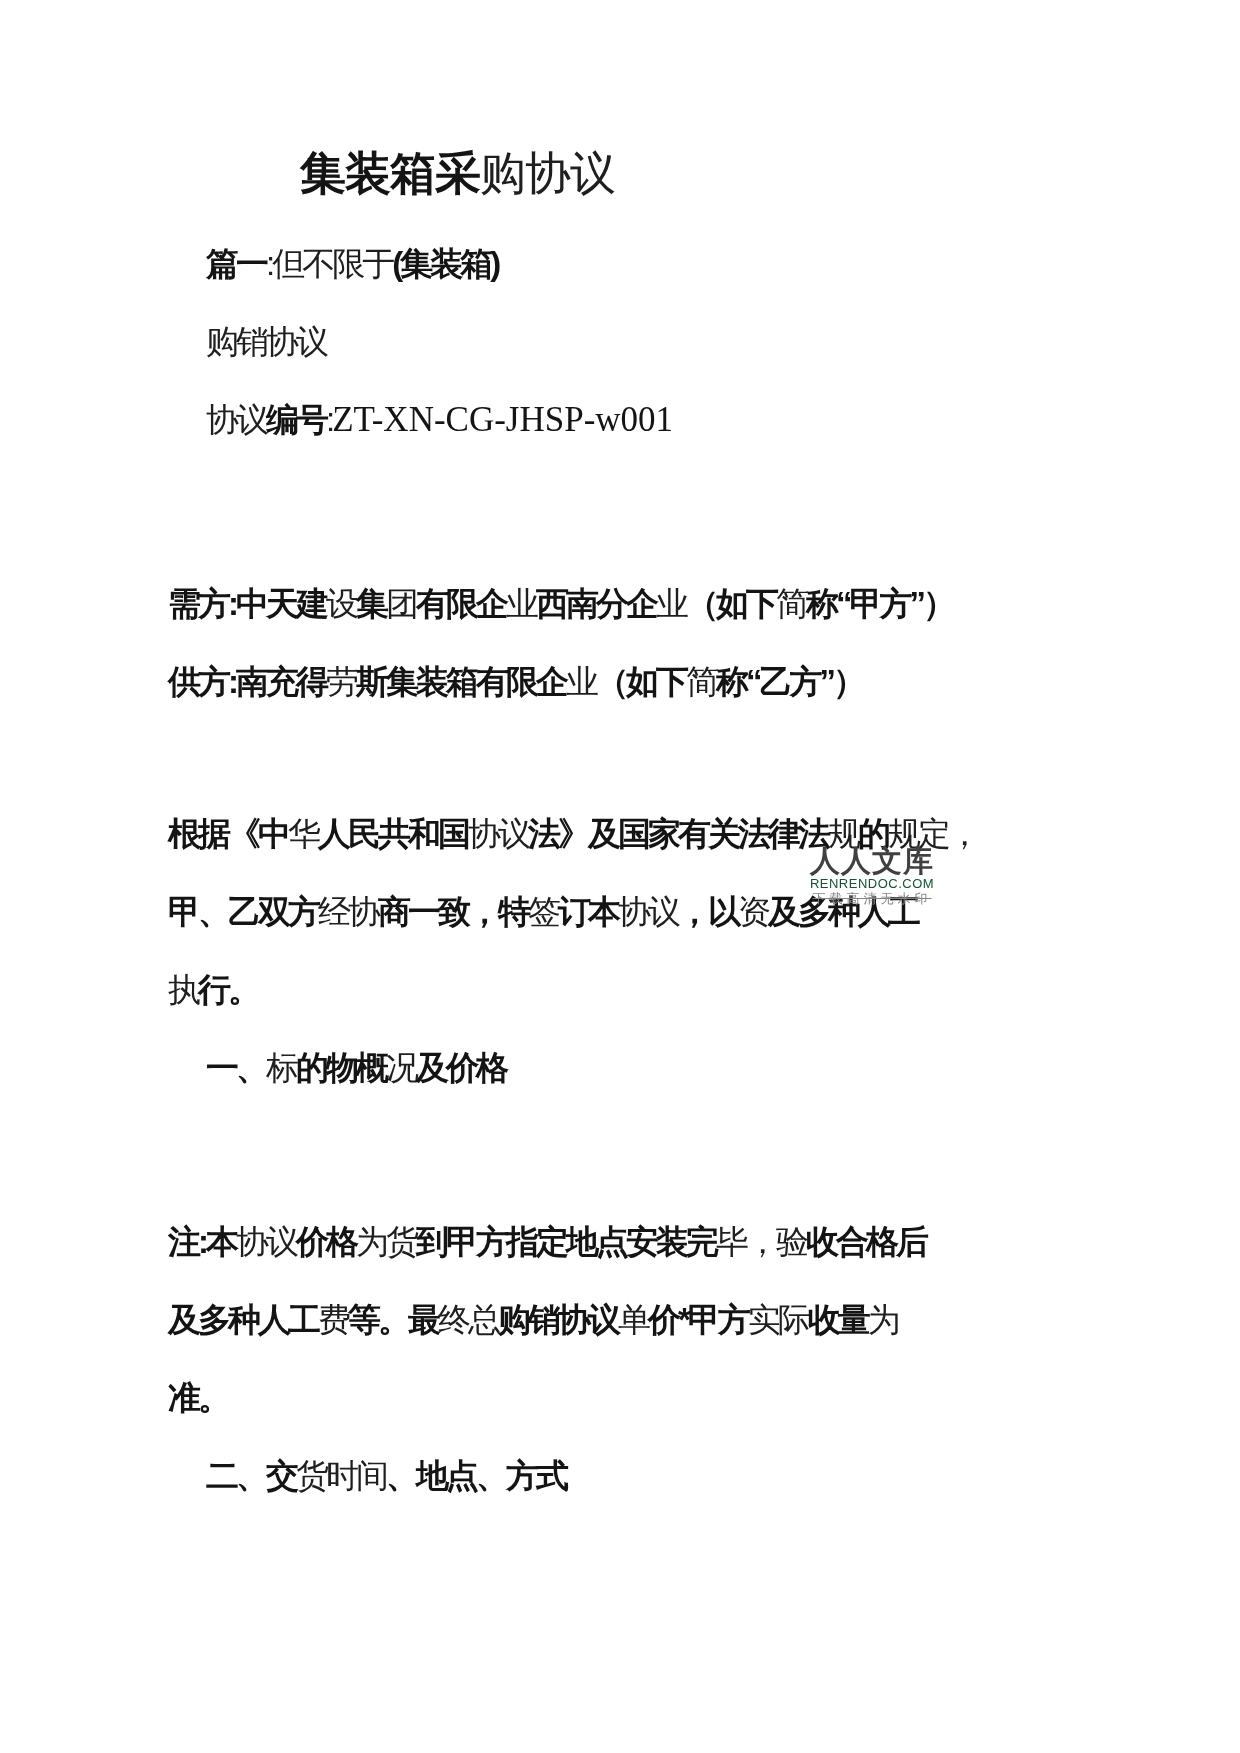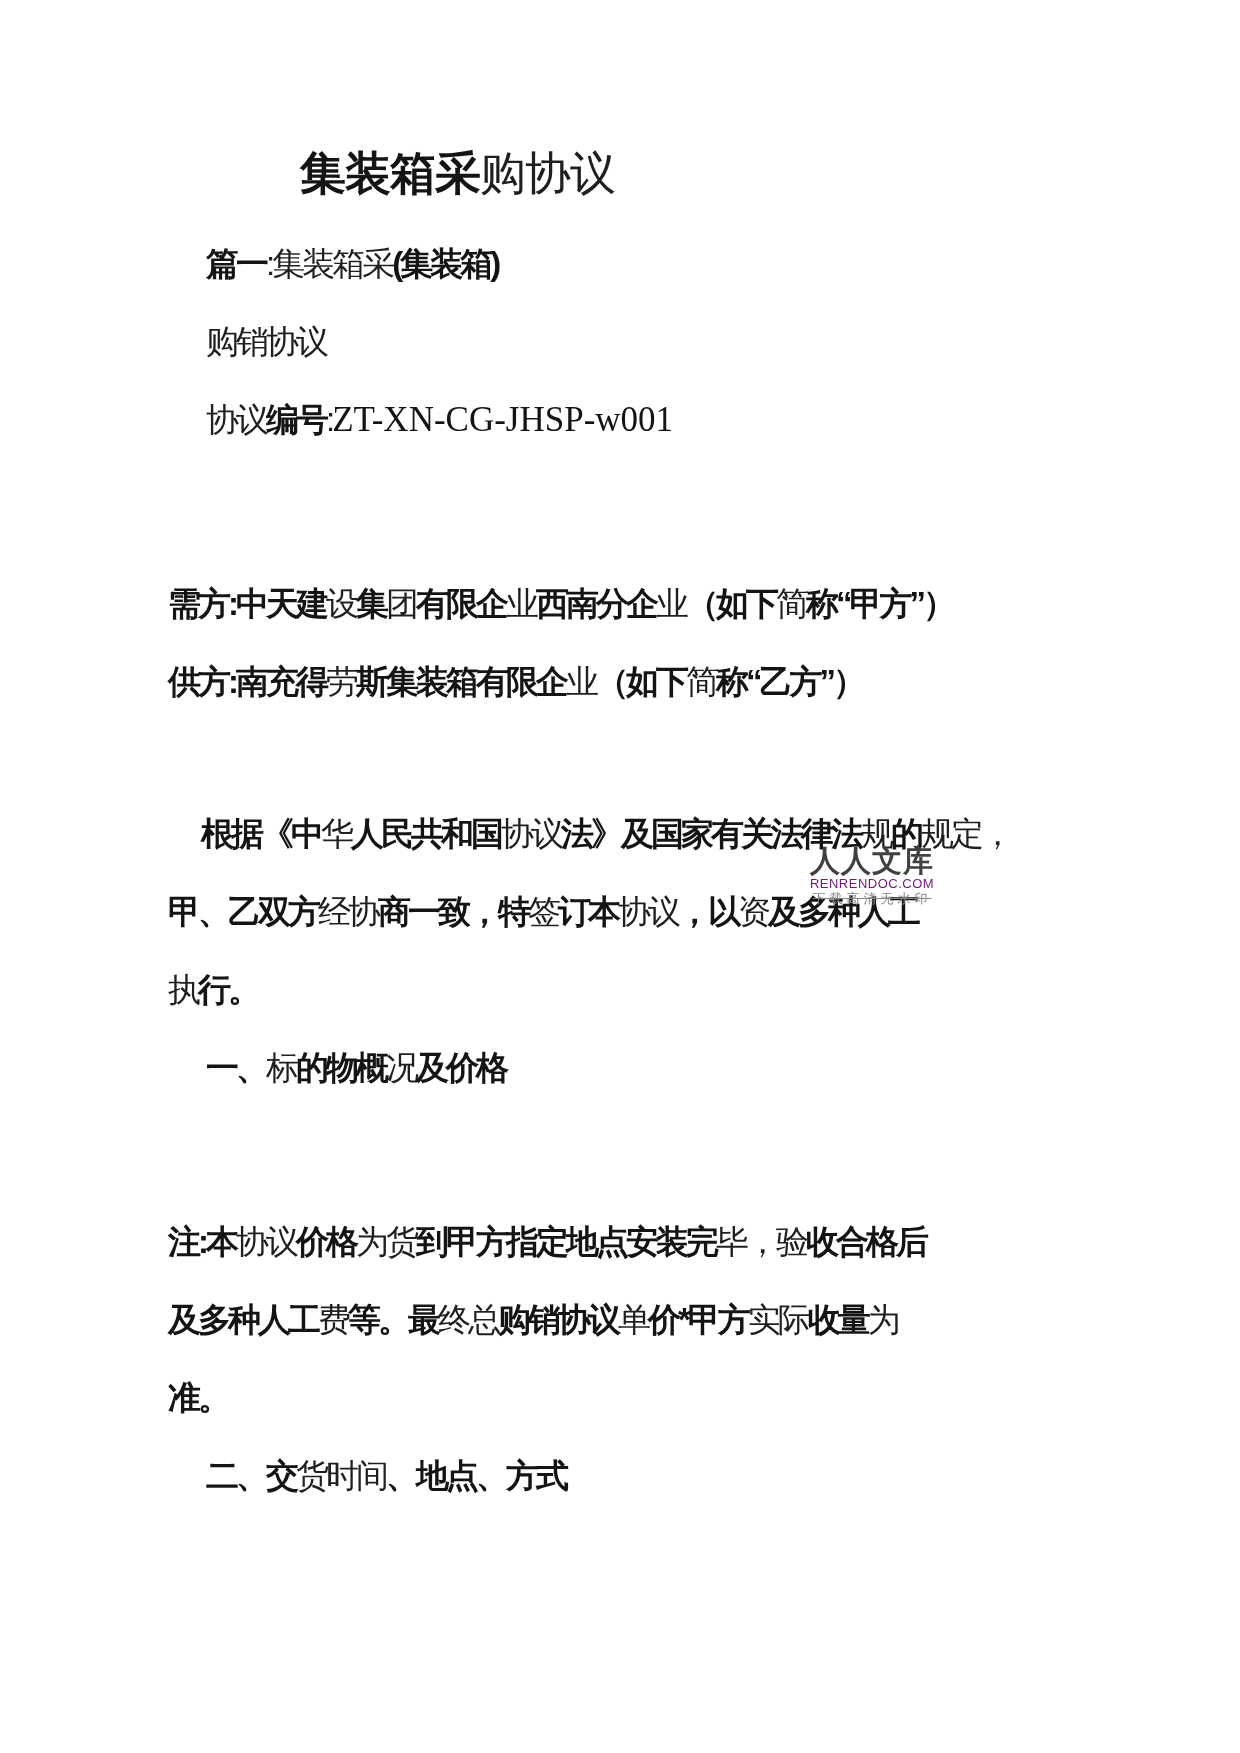--- a/index.html
+++ b/index.html
@@ -73,34 +73,34 @@
     white-space: nowrap;
   }
 </style>
 </head>
 <body>
 
 <div class="page">
   <div class="content">
     <h1 class="doc-title"><span class="run-b">集装箱采</span><span class="run-r">购协议</span></h1>
     <div>
-        <p class="line indent" style="margin-top: 14px;"><span class="run-b">篇一</span><span class="run-r">:集装箱采</span><span class="run-b">(集装箱)</span></p>
+        <p class="line indent" style="margin-top: 14px;"><span class="run-b">篇一</span><span class="run-r">:但不限于</span><span class="run-b">(集装箱)</span></p>
         <p class="line indent"><span class="run-r">购销协议</span></p>
         <p class="line indent"><span class="run-r">协议</span><span class="run-b">编号</span><span class="run-r">:</span><span class="run-s">ZT-XN-CG-JHSP-w001</span></p>
         <p class="line" style="margin-top: 106px;"><span class="run-b">需方:中天建</span><span class="run-r">设</span><span class="run-b">集</span><span class="run-r">团</span><span class="run-b">有限企</span><span class="run-r">业</span><span class="run-b">西南分企</span><span class="run-r">业</span><span class="run-b">（如下</span><span class="run-r">简</span><span class="run-b">称“甲方”）</span></p>
         <p class="line"><span class="run-b">供方:南充得</span><span class="run-r">劳</span><span class="run-b">斯集装箱有限企</span><span class="run-r">业</span><span class="run-b">（如下</span><span class="run-r">简</span><span class="run-b">称“乙方”）</span></p>
-        <p class="line" style="margin-top: 74px; margin-left: 33px;"><span class="run-b">根据《中</span><span class="run-r">华</span><span class="run-b">人民共和国</span><span class="run-r">协议</span><span class="run-b">法》及国家有关法律法</span><span class="run-r">规</span><span class="run-b">的</span><span class="run-r">规定，</span></p>
+        <p class="line" style="margin-top: 74px;"><span class="run-b">根据《中</span><span class="run-r">华</span><span class="run-b">人民共和国</span><span class="run-r">协议</span><span class="run-b">法》及国家有关法律法</span><span class="run-r">规</span><span class="run-b">的</span><span class="run-r">规定，</span></p>
         <p class="line"><span class="run-b">甲、乙双方</span><span class="run-r">经协</span><span class="run-b">商一致，特</span><span class="run-r">签</span><span class="run-b">订本</span><span class="run-r">协议</span><span class="run-b">，以</span><span class="run-r">资</span><span class="run-b">及多种人工</span></p>
         <p class="line"><span class="run-r">执</span><span class="run-b">行。</span></p>
         <p class="line indent"><span class="run-b">一、</span><span class="run-r">标</span><span class="run-b">的物概</span><span class="run-r">况</span><span class="run-b">及价格</span></p>
         <p class="line" style="margin-top: 96px;"><span class="run-b">注:本</span><span class="run-r">协议</span><span class="run-b">价格</span><span class="run-r">为货</span><span class="run-b">到甲方指定地点安装完</span><span class="run-r">毕，验</span><span class="run-b">收合格后</span></p>
         <p class="line"><span class="run-b">及多种人工</span><span class="run-r">费</span><span class="run-b">等。最</span><span class="run-r">终总</span><span class="run-b">购销协议</span><span class="run-r">单</span><span class="run-b">价*甲方</span><span class="run-r">实际</span><span class="run-b">收量</span><span class="run-r">为</span></p>
         <p class="line"><span class="run-b">准。</span></p>
         <p class="line indent"><span class="run-b">二、交</span><span class="run-r">货</span><span class="run-r">时间</span><span class="run-b">、地点、方式</span></p>
       </div>
   </div>
 
   <div class="watermark">
     <div class="wm-logo" style="color: #404040;">人人文库</div>
-    <div class="wm-domain" style="color: #701a75;">RENRENDOC.COM</div>
+    <div class="wm-domain" style="color: #14532d;">RENRENDOC.COM</div>
     <div class="wm-tagline" style="color: rgb(132, 132, 132);">下载高清无水印</div>
   </div>
 </div>
 
 </body></html>

